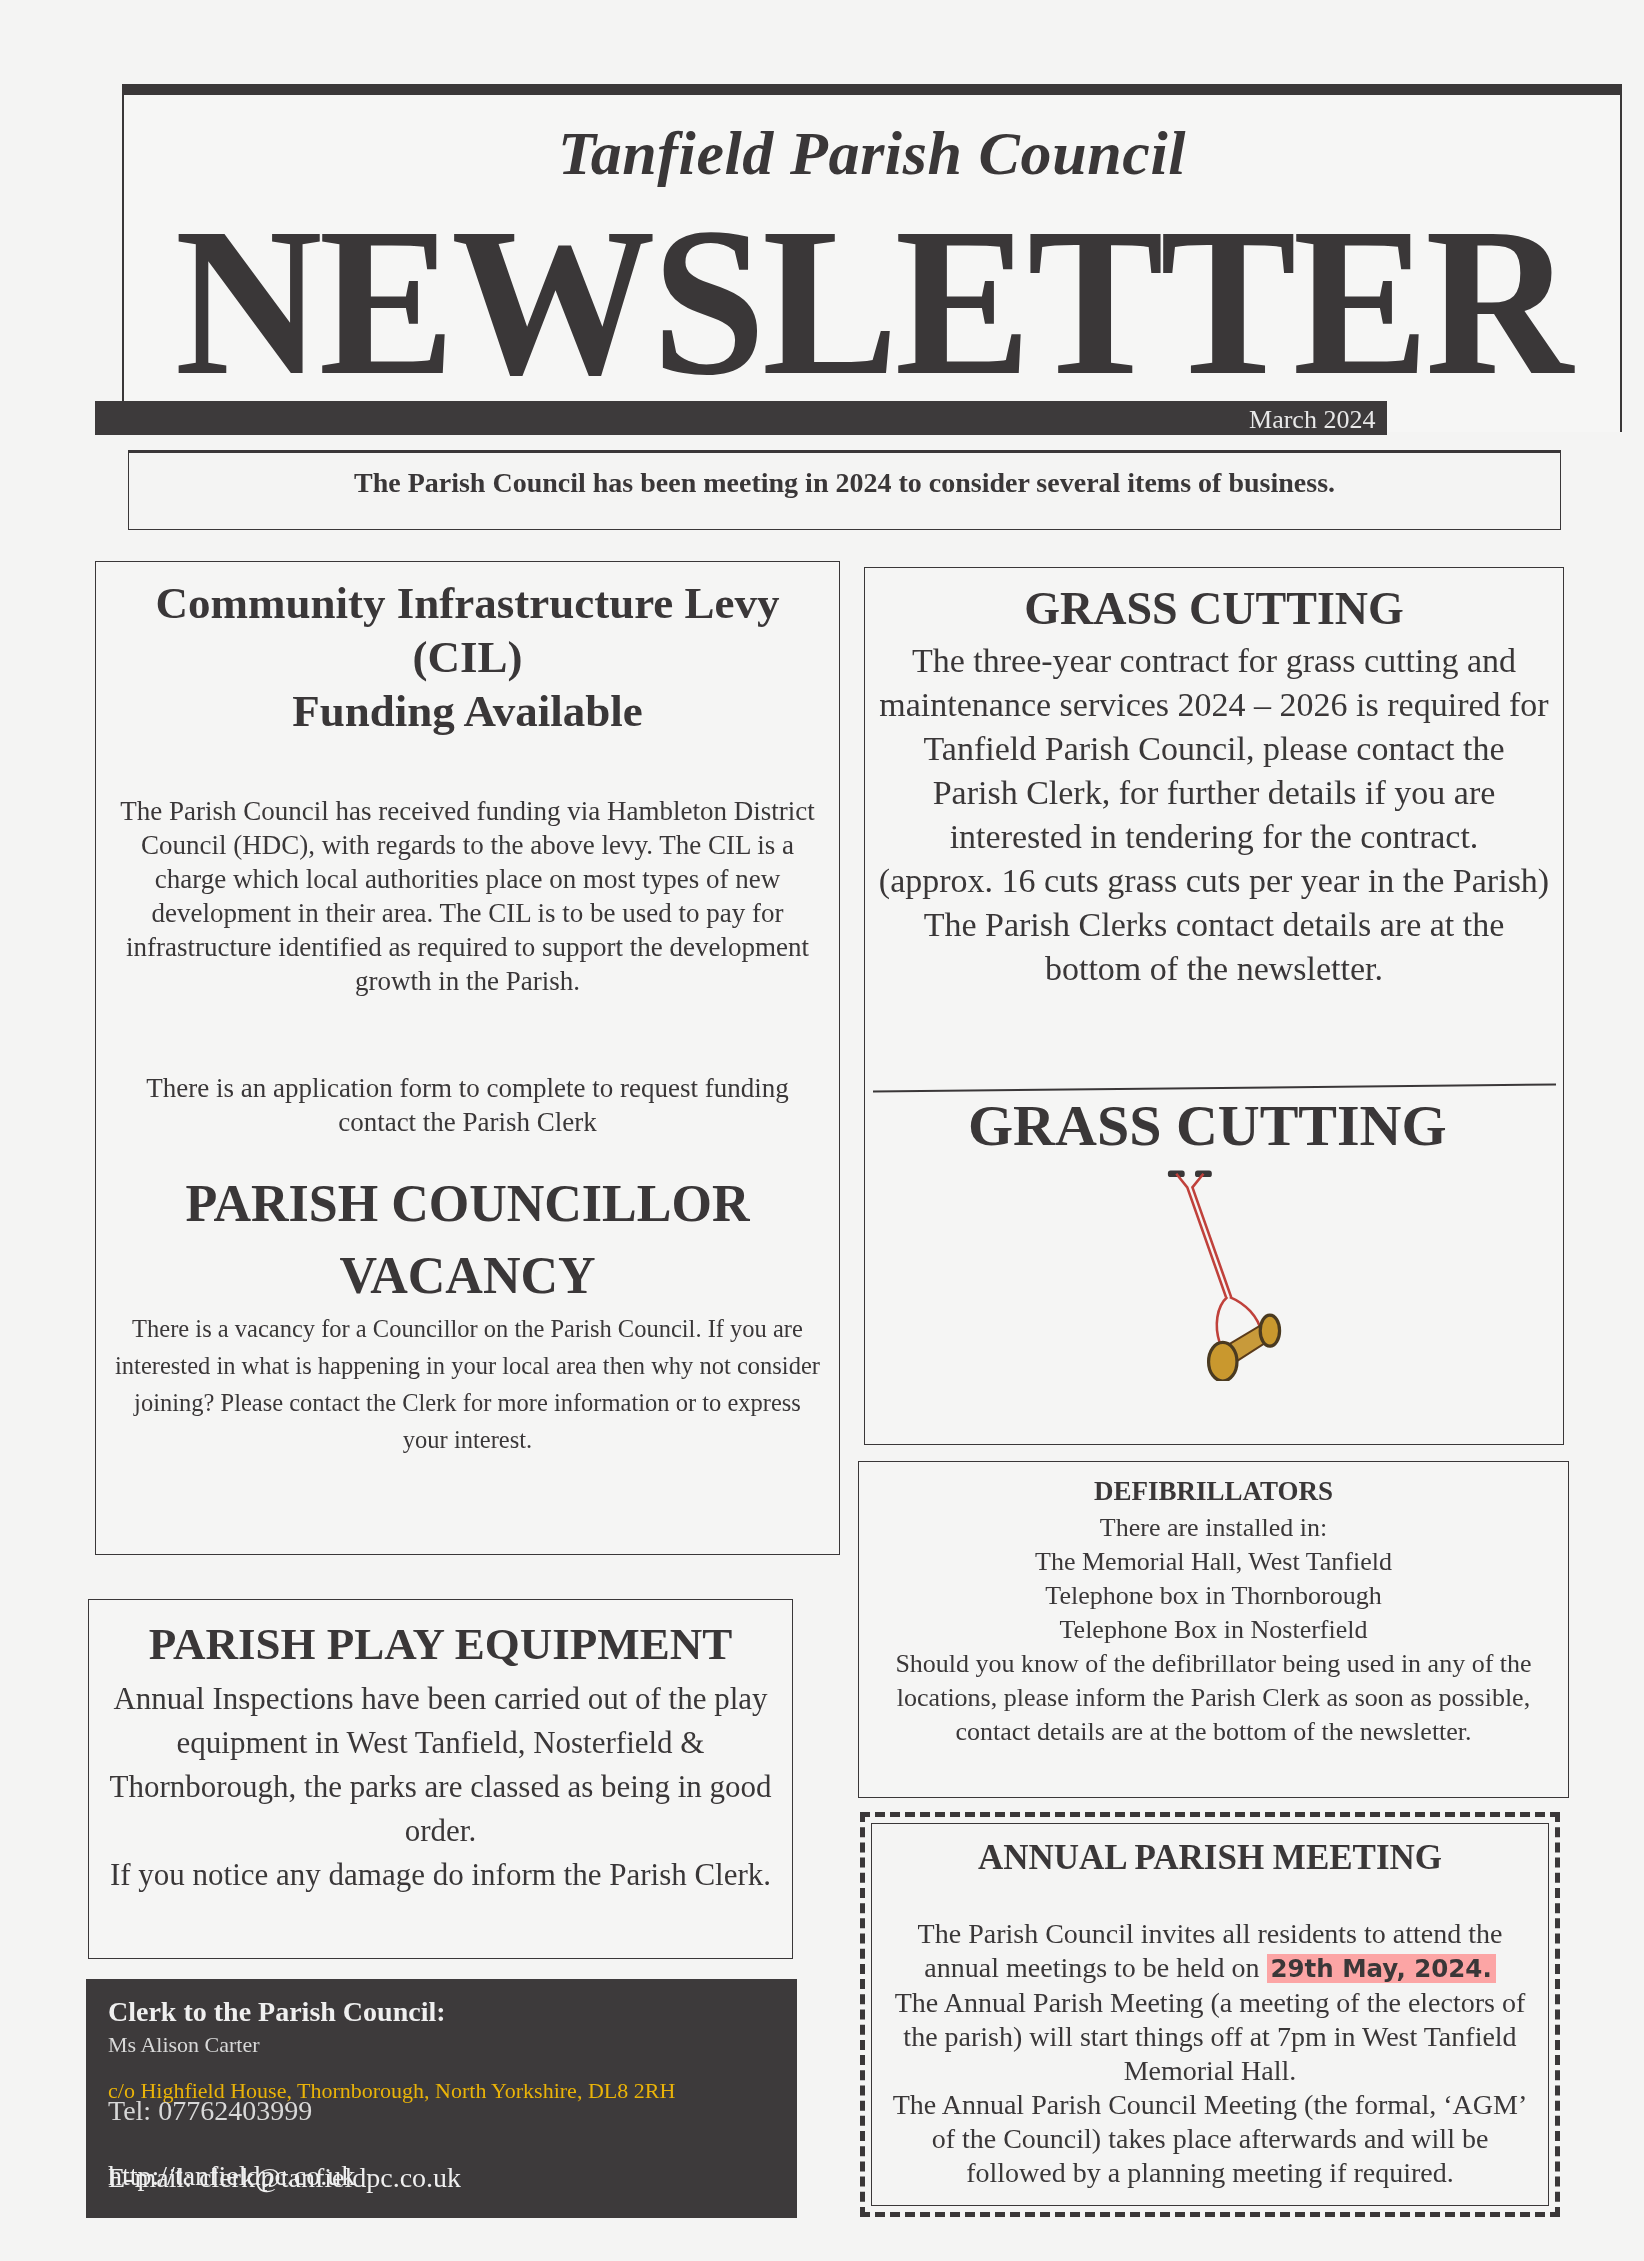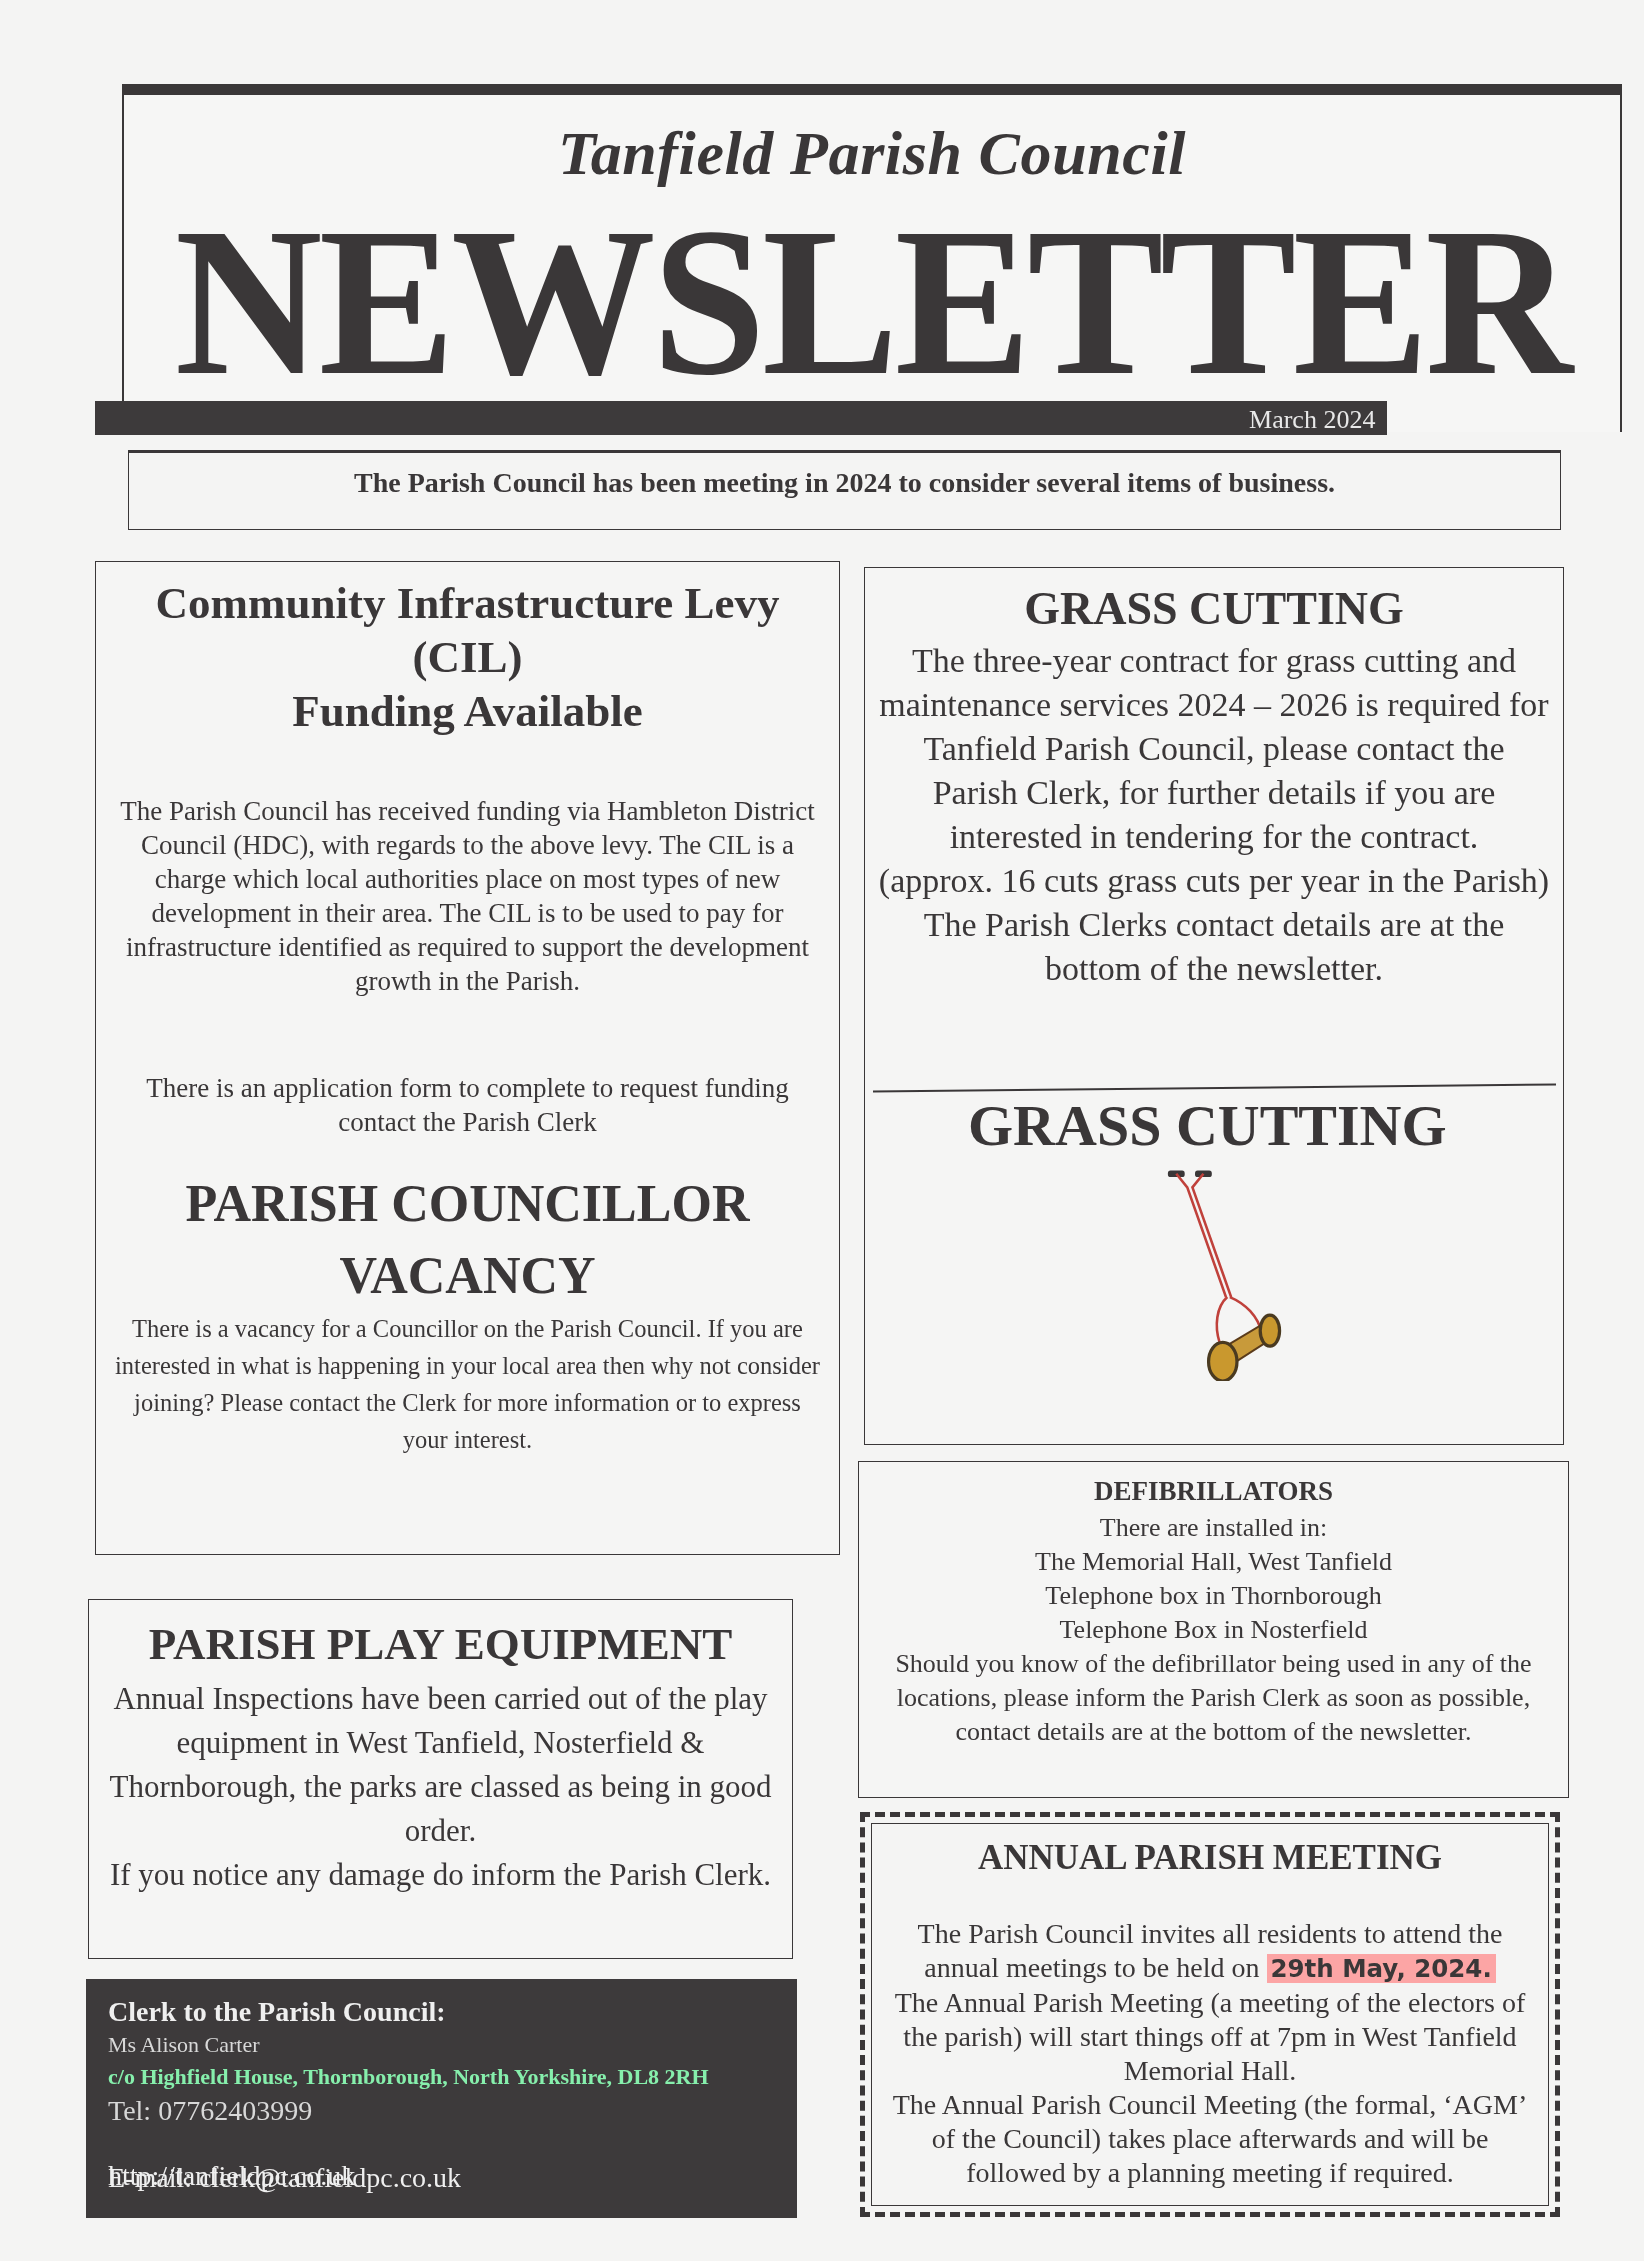--- a/index.html
+++ b/index.html
@@ -53,21 +53,21 @@
 
   
   #play-panel { left:88px; top:1599px; width:705px; height:360px; }
   #play-title { left:0; right:0; top:18px; font-size:45px; font-weight:bold; }
   #play-body { left:13px; right:13px; top:77px; font-size:31px; line-height:44px; }
 
   
   #clerk-panel { left:86px; top:1979px; width:711px; height:239px; background:#3d3a3b; color:#efefef; }
   #clerk-title { left:22px; top:17px; font-size:28px; font-weight:bold; }
   #clerk-name { left:22px; top:53px; font-size:22px; color:#d8d8d8; }
-  #clerk-address { left:22px; top:85px; font-size:22px; color:#86efac;font-weight:bold; }
+  #clerk-address { left:22px; top:99px; font-size:22px; color:#eab308; }
   #clerk-tel { left:22px; top:116px; font-size:28px; color:#d8d8d8; }
   #clerk-email { left:22px; top:146px; font-size:28px;margin-top:37px; }
   #clerk-web { left:22px; top:181px; font-size:28px; }
   .link { color:inherit; text-decoration:none; }
 </style>
 </head>
 <body>
 
 <div id="masthead" class="abs">
   <div id="council-name" class="abs center">Tanfield Parish Council</div>

